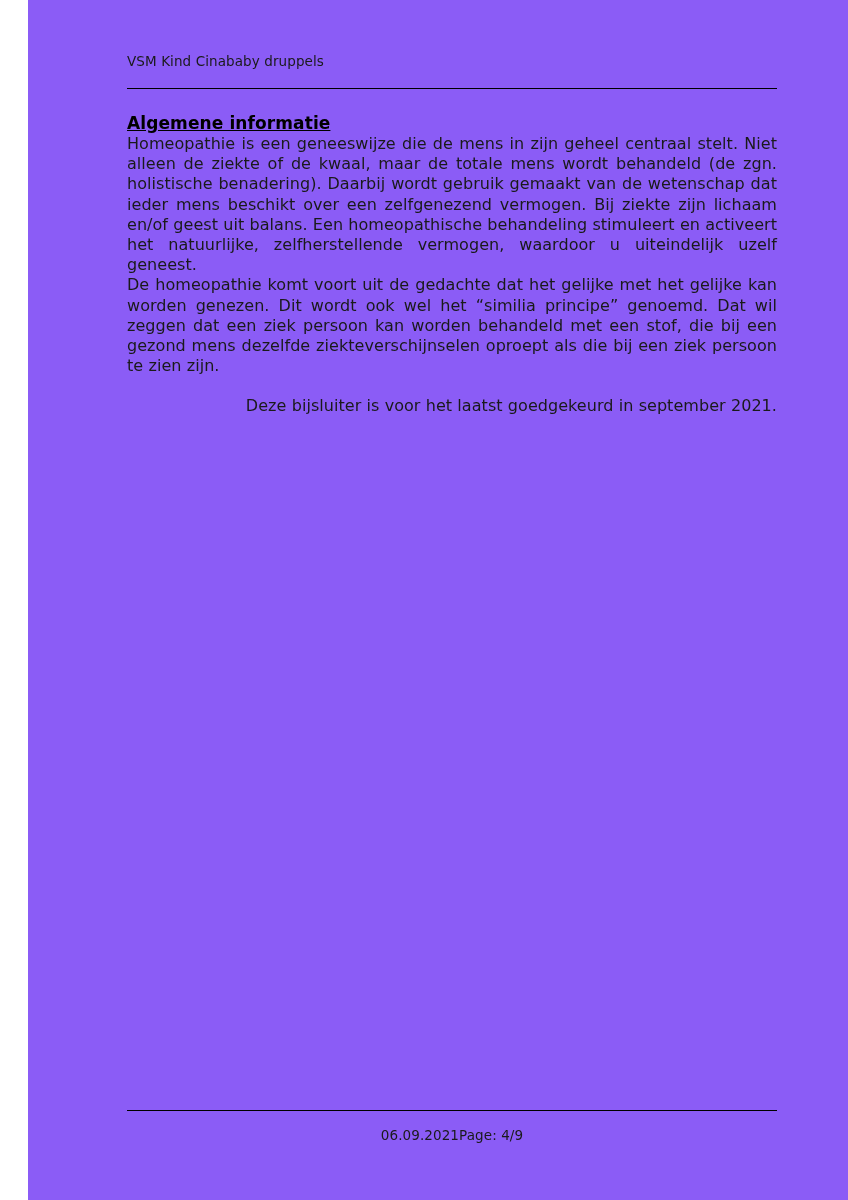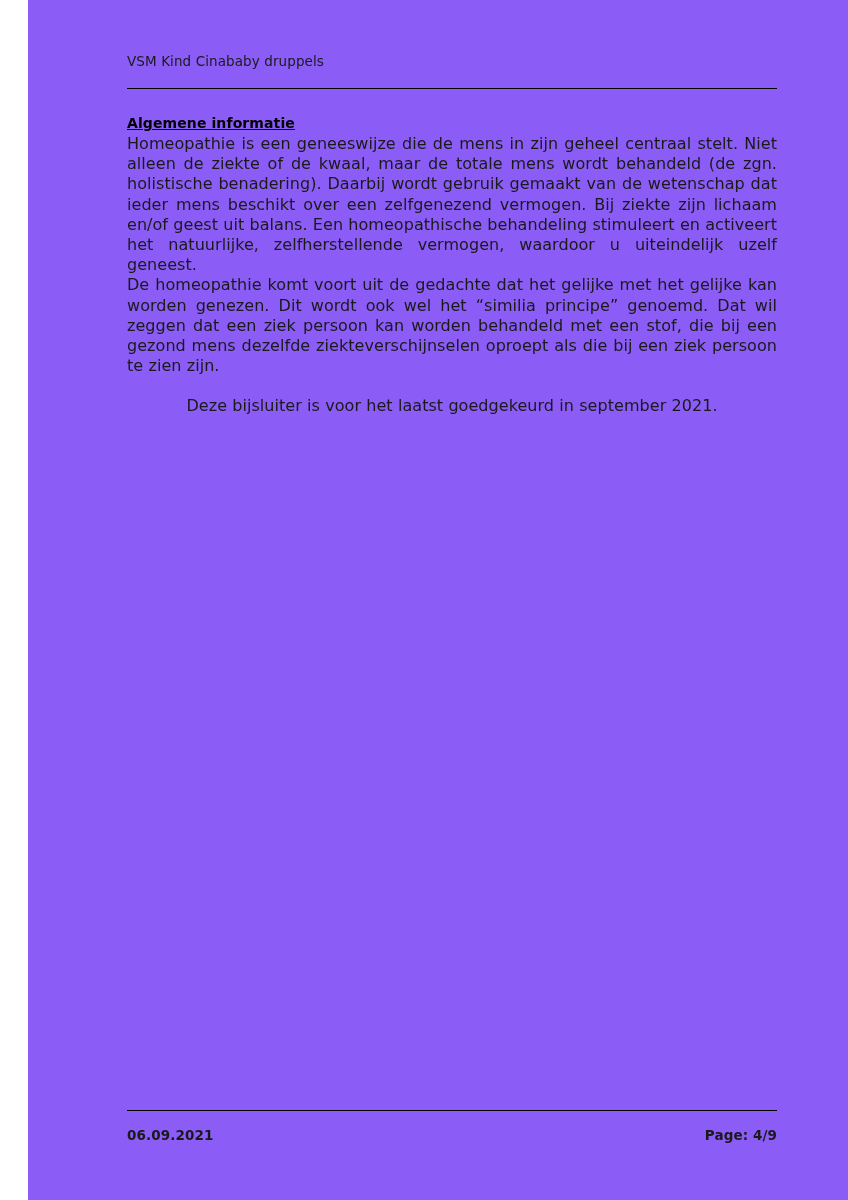--- a/index.html
+++ b/index.html
@@ -45,54 +45,53 @@
   }
   .header-rule {
     top: 88px;
   }
 
   
   .body-block {
     top: 113px;
   }
   .section-heading {
-    font-size: 14px;
+    font-size: 17px;
     line-height: 20px;
     font-weight: bold;
     text-decoration: underline;
     color: #000000;
     margin: 0 0 1px 0;
     letter-spacing: 0.1px;
   }
   .para {
     font-size: 16px;
     line-height: 20.2px;
     color: #1a1a1a;
     text-align: justify;
     margin: 0;
     letter-spacing: 0.05px;
     word-spacing: 0.1px;
   }
   .para.nojustify {
-    text-align: center;
+    text-align: right;
   }
   .spacer-para {
     height: 20px;
   }
 
   
   .footer-rule {
     top: 1110px;
   }
   .footer {
     top: 1126px;
     display: flex;
-    justify-content: space-between;
+    justify-content: center;
     align-items: baseline;
-    font-weight: bold;
   }
   .footer-text {
     font-size: 13.5px;
     line-height: 18px;
     color: #1a1a1a;
     letter-spacing: 0.1px;
     white-space: nowrap;
   }
 </style>
 </head>

